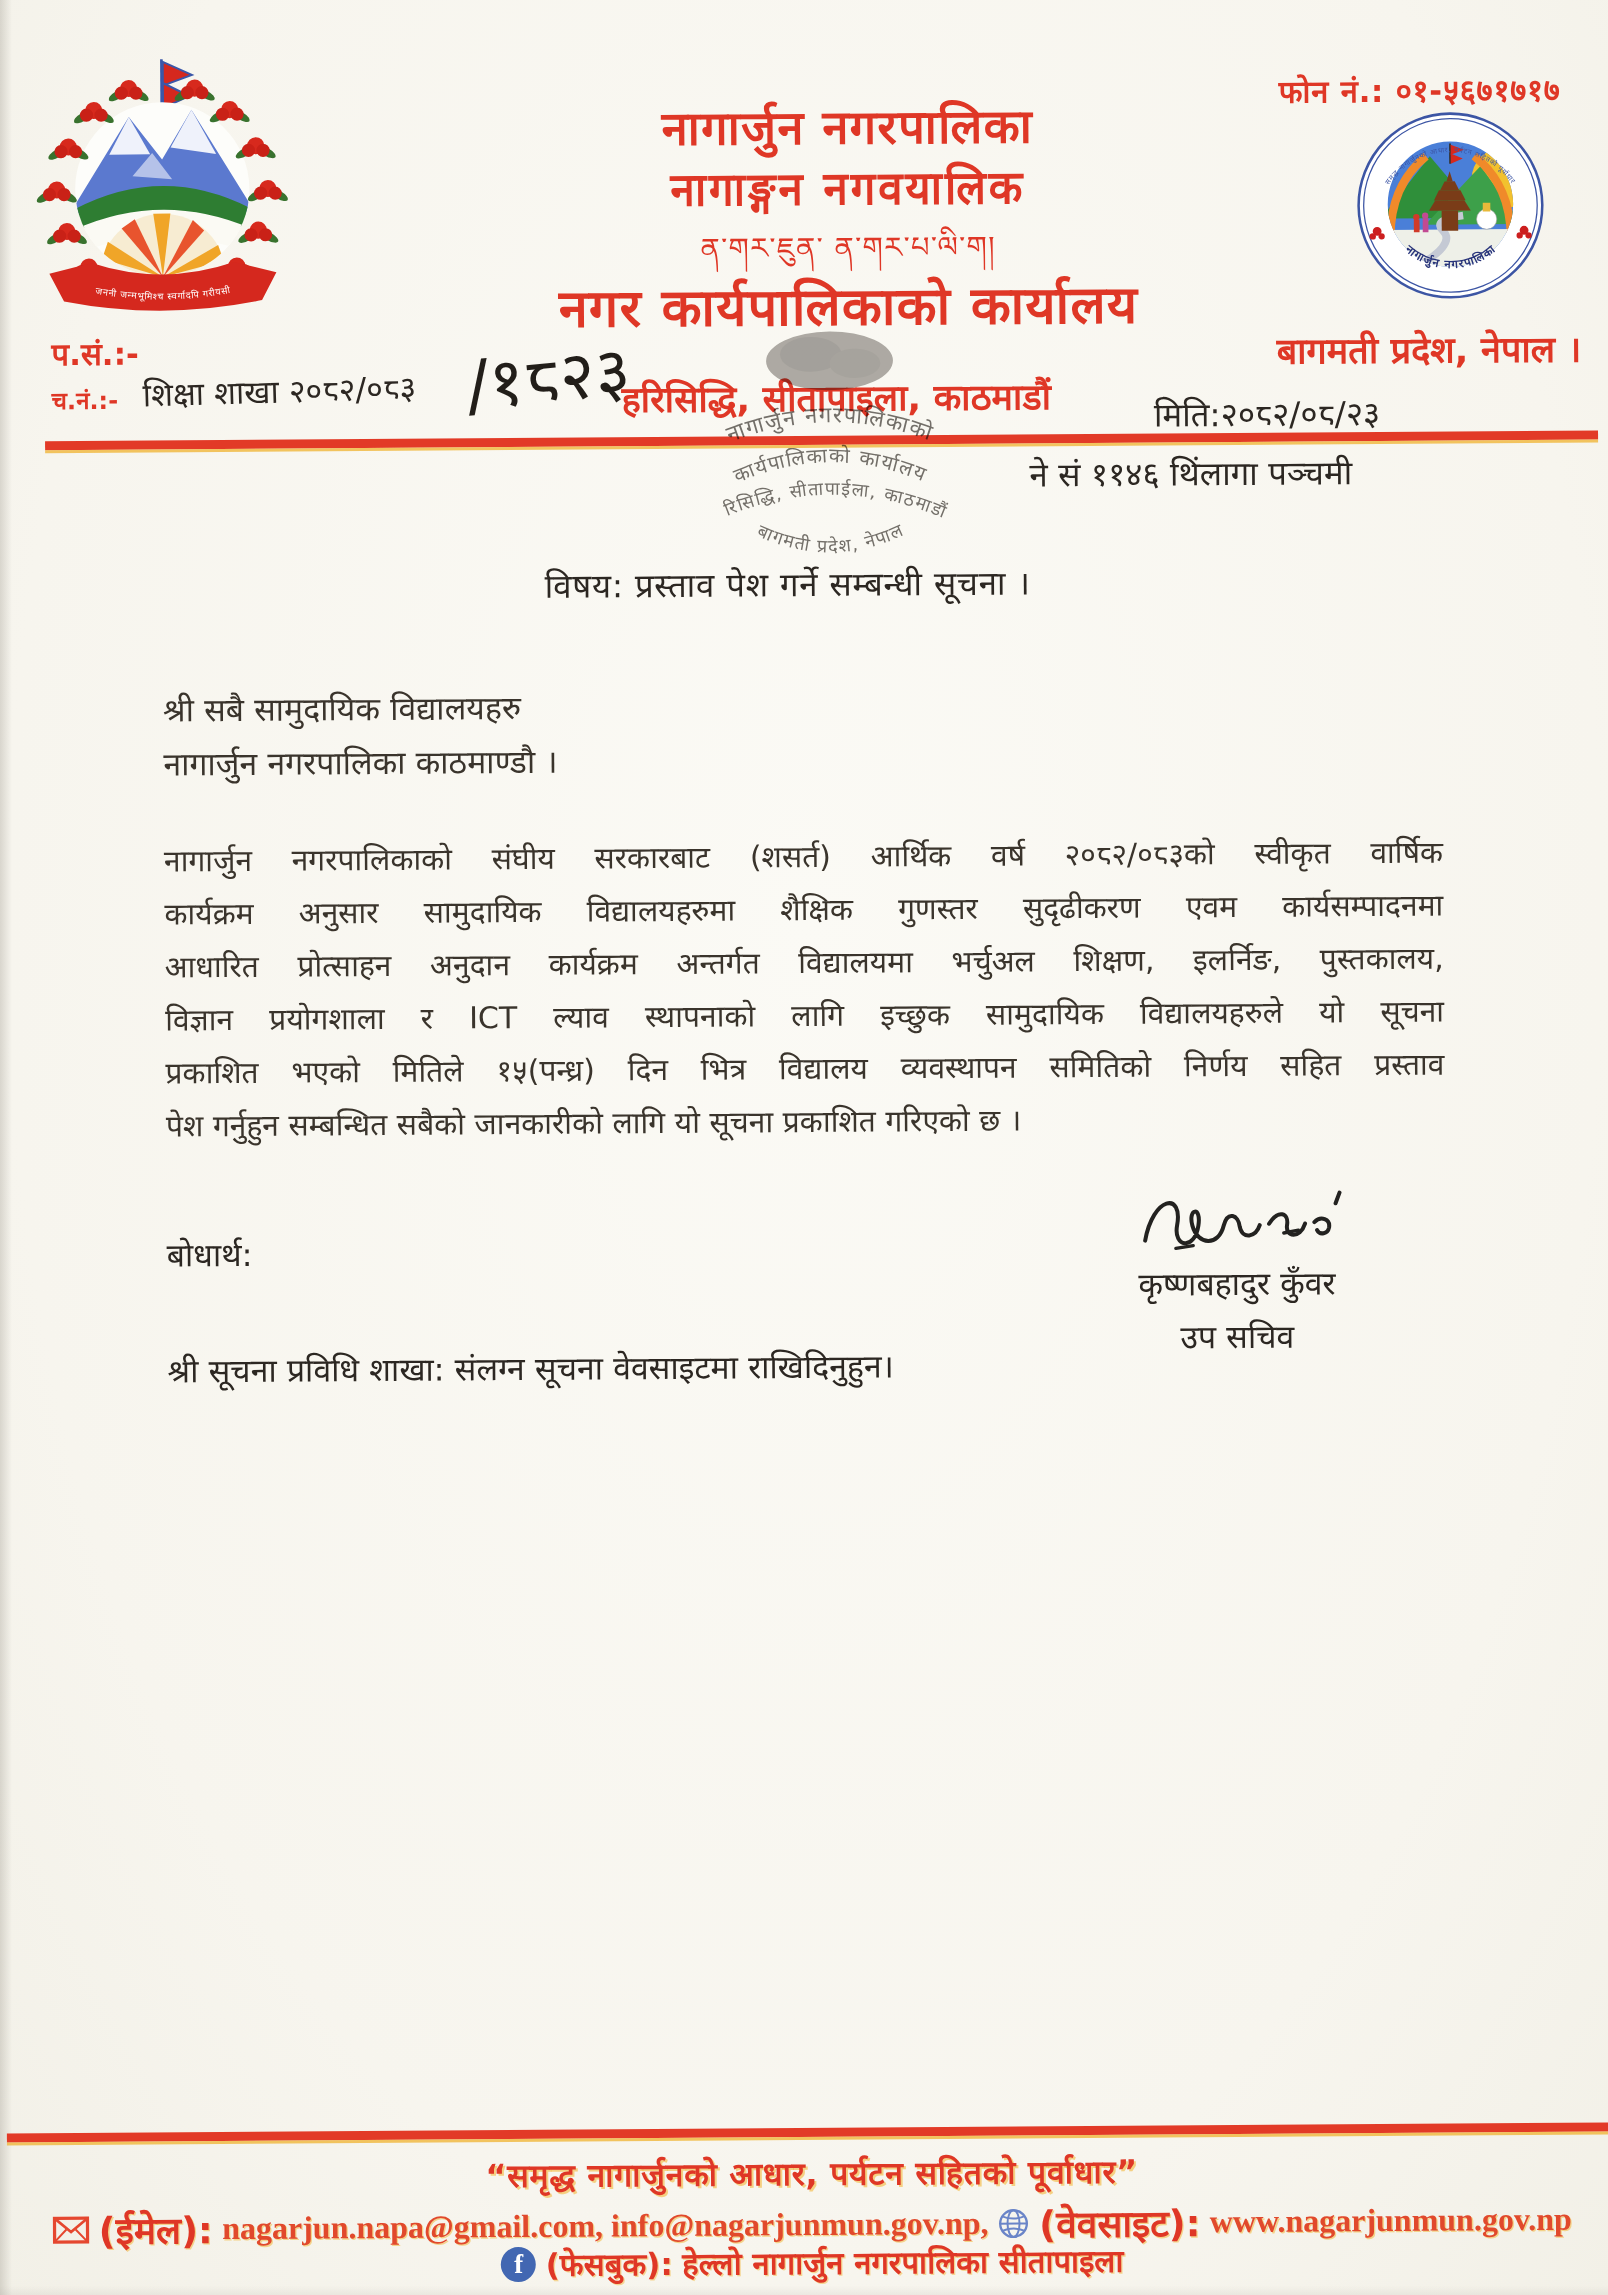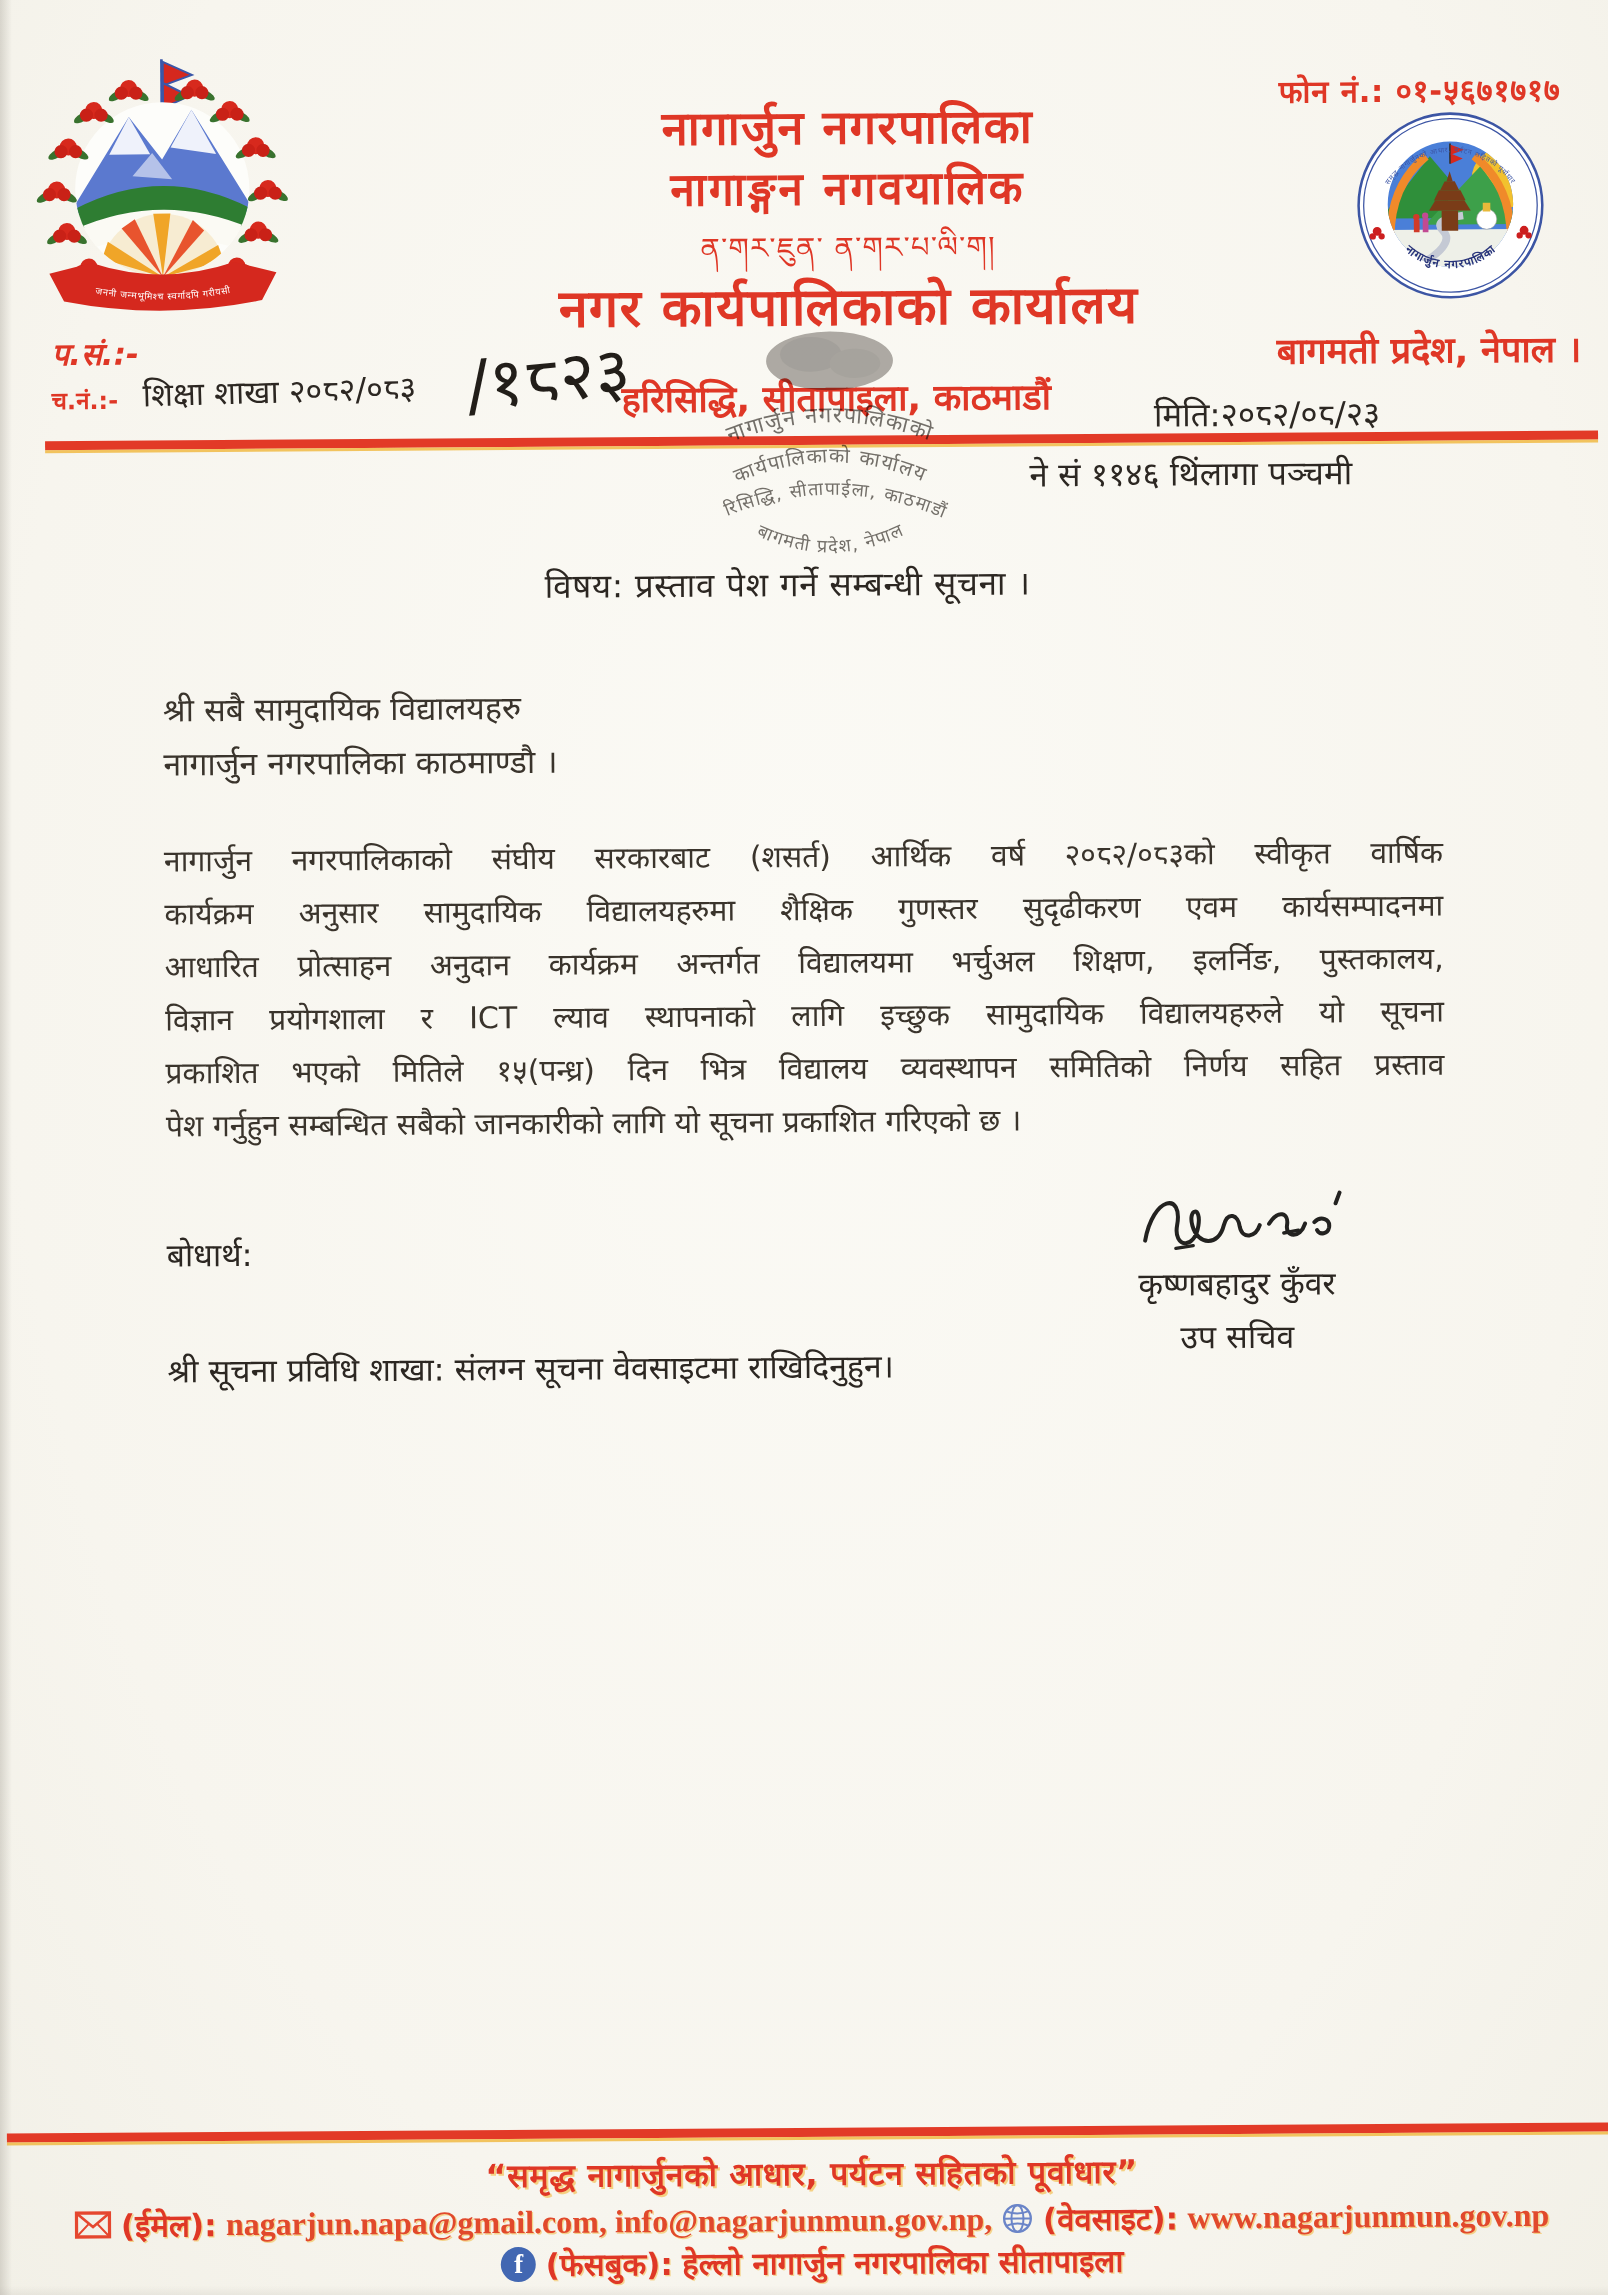--- a/index.html
+++ b/index.html
@@ -34,21 +34,21 @@
 
   
   .phone{left:1286px;top:73px;font-size:31px;letter-spacing:0.7px;}
   .title-block{left:484px;top:100px;width:741px;text-align:center;color:var(--red);}
   .title-l1{font-size:47px;font-weight:bold;letter-spacing:1.3px;line-height:55px;}
   .title-l2{font-size:44px;font-weight:800;letter-spacing:2.7px;line-height:51px;margin-top:8px;transform:scaleY(1.05);}
   .title-l3{font-size:29px;line-height:36px;margin-top:16px;letter-spacing:1.3px;}
   .title-l4{font-size:52px;font-weight:800;letter-spacing:1.3px;line-height:57px;margin-top:13.4px;}
   .addr-red{left:561px;top:373px;width:561px;font-size:36px;z-index:3;}
   .province{left:1259px;top:329px;width:351px;font-size:36px;}
-  .ps-label{left:57px;top:327px;font-size:31px;font-style:italic;}
+  .ps-label{left:57px;top:327px;font-size:31px;}
   .chn-label{left:57px;top:378px;font-size:24px;}
   .section-stamp{left:148px;top:365px;font-size:32px;color:var(--ink-dark);transform:rotate(-1.2deg);font-weight:500;}
   .handwritten{left:471px;top:327px;font-size:68px;color:#221e19;transform:rotate(-5deg);font-weight:400;}
   .date-line{left:1159px;top:394px;font-size:33px;color:var(--ink-dark);}
   .rule{background:var(--rule-red);height:8.7px;z-index:2;}
   .rule::after{content:"";position:absolute;left:0;right:0;top:8.7px;height:3.3px;background:var(--rule-gold);opacity:.8;}
   .rule-top{left:50px;top:436px;width:1553px;}
   .rule-bottom{left:0;top:2128px;width:1609px;}
   .nsambat{left:1034px;top:453px;font-size:33px;color:var(--ink-dark);}
 
@@ -67,21 +67,21 @@
   
   .emblem-box{left:37px;top:48px;width:264px;height:267px;}
   .seal-box{left:1362px;top:115px;width:190px;height:190px;}
   .office-stamp-box{left:668px;top:329px;width:334px;height:227px;mix-blend-mode:multiply;opacity:.88;z-index:4;}
   .sig-box{left:1135px;top:1187px;width:227px;height:80px;}
 
   
   .slogan{left:0;top:2151px;width:1609px;font-size:32px;color:var(--red);font-weight:bold;
           text-shadow:2px 2px 0 rgba(243,184,58,.6);letter-spacing:0.7px;}
   .contact-row{left:0;top:2199px;width:1609px;display:flex;justify-content:center;align-items:center;gap:9.4px;}
-  .contact-row .lbl{font-size:31px;font-weight:bold;color:var(--red);text-shadow:1.3px 1.3px 0 rgba(243,184,58,.55);}
+  .contact-row .lbl{font-size:37px;font-weight:bold;color:var(--red);text-shadow:1.3px 1.3px 0 rgba(243,184,58,.55);}
   .contact-row .val{font-size:32px;font-weight:bold;color:#e1492c;text-shadow:1.3px 1.3px 0 rgba(243,184,58,.55);font-family:"Liberation Serif","DejaVu Serif",serif;}
   .fb-row{left:0;top:2241px;width:1609px;display:flex;justify-content:center;align-items:center;gap:9.4px;}
   .fb-row .lbl,.fb-row .val{font-size:31px;font-weight:bold;color:var(--red);text-shadow:1.3px 1.3px 0 rgba(243,184,58,.5);}
   .fb-icon{width:35px;height:35px;border-radius:50%;background:var(--fb-blue);color:#fff;
            display:flex;align-items:center;justify-content:center;font-size:27px;font-weight:bold;
            font-family:"Liberation Serif","DejaVu Serif",serif;}
   .mini-icon{display:inline-block;vertical-align:middle;}
 </style>
 </head>
 <body>

